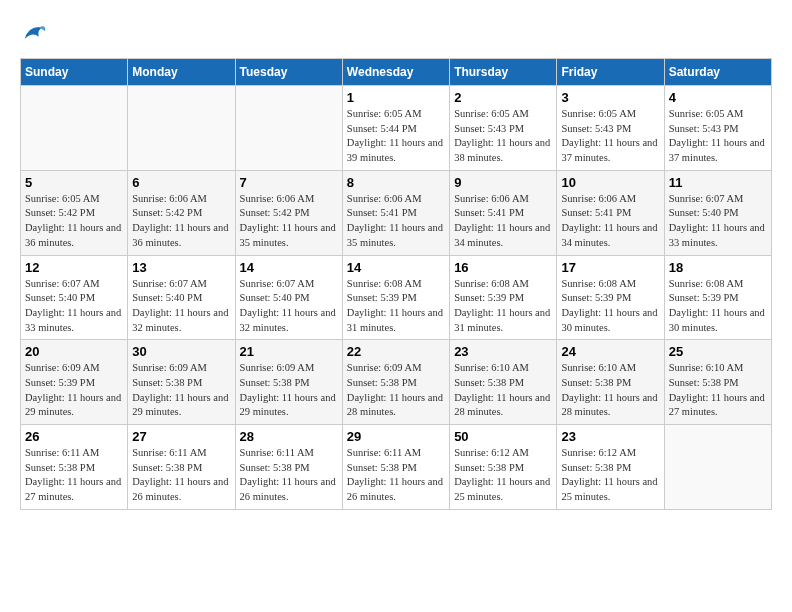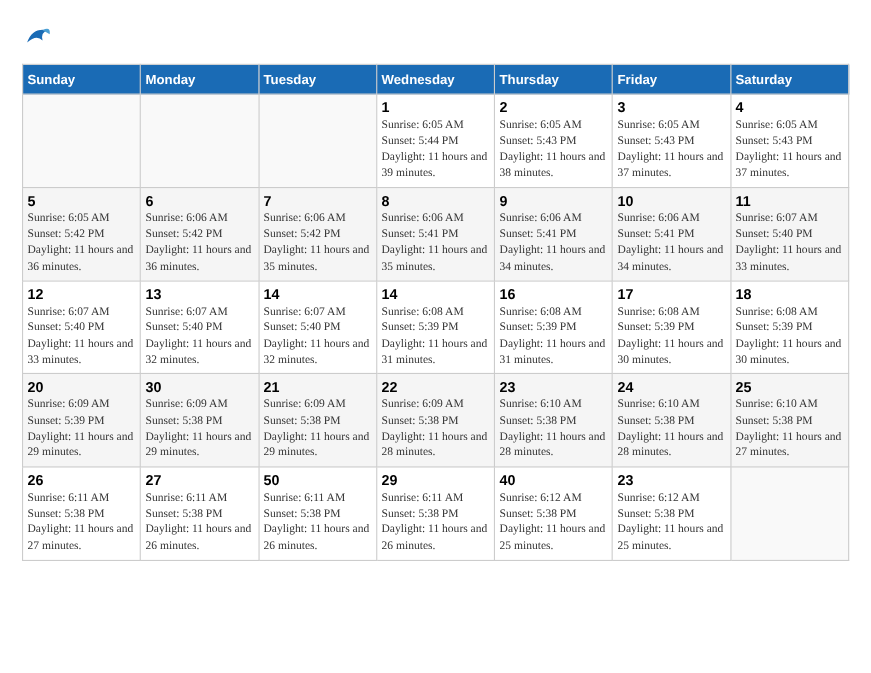--- a/index.html
+++ b/index.html
@@ -229,29 +229,29 @@
       <tr>
         <td>
           <span class="day-num">26</span>
           <div class="day-info">Sunrise: 6:11 AM<br>Sunset: 5:38 PM<br>Daylight: 11 hours and 27 minutes.</div>
         </td>
         <td>
           <span class="day-num">27</span>
           <div class="day-info">Sunrise: 6:11 AM<br>Sunset: 5:38 PM<br>Daylight: 11 hours and 26 minutes.</div>
         </td>
         <td>
-          <span class="day-num">50</span>
+          <span class="day-num">28</span>
           <div class="day-info">Sunrise: 6:11 AM<br>Sunset: 5:38 PM<br>Daylight: 11 hours and 26 minutes.</div>
         </td>
         <td>
           <span class="day-num">29</span>
           <div class="day-info">Sunrise: 6:11 AM<br>Sunset: 5:38 PM<br>Daylight: 11 hours and 26 minutes.</div>
         </td>
         <td>
-          <span class="day-num">40</span>
+          <span class="day-num">50</span>
           <div class="day-info">Sunrise: 6:12 AM<br>Sunset: 5:38 PM<br>Daylight: 11 hours and 25 minutes.</div>
         </td>
         <td>
           <span class="day-num">23</span>
           <div class="day-info">Sunrise: 6:12 AM<br>Sunset: 5:38 PM<br>Daylight: 11 hours and 25 minutes.</div>
         </td>
         <td class="empty-cell"></td>
       </tr>
     </tbody>
 </table>

